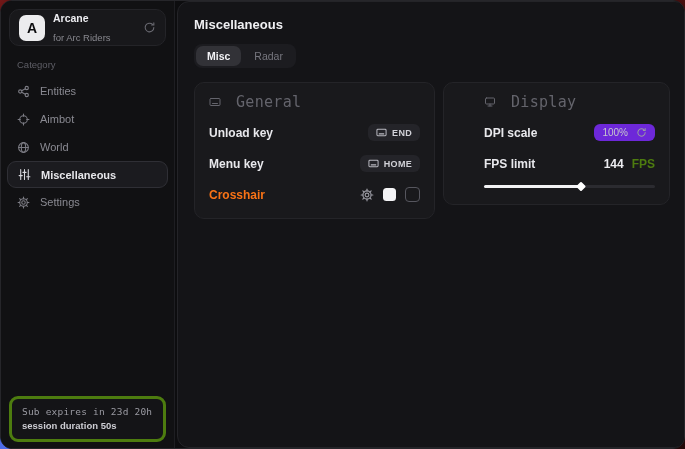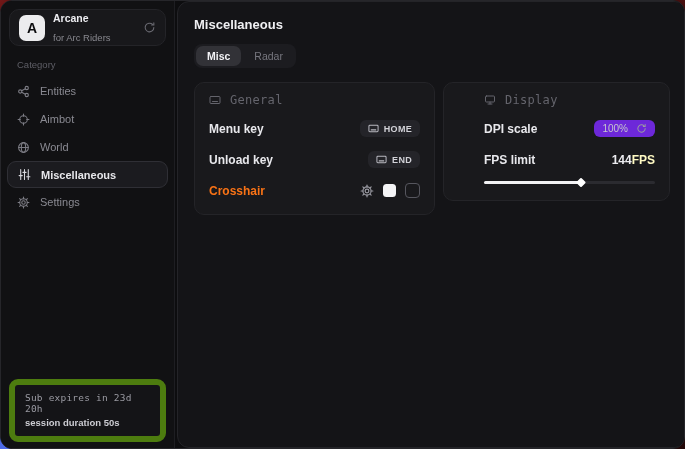--- a/index.html
+++ b/index.html
@@ -56,21 +56,21 @@
   .nav-item .nv-icon { display: flex; color: #7c7c84; }
   .nav-item.active {
     margin: 0 6px; padding: 0 10px; height: 27px;
     background: #1b1b1f; border: 1px solid #2f2f35; border-radius: 9px;
     color: #e6e6ea; font-weight: 600;
   }
   .nav-item.active .nv-icon { color: #d8d8de; }
 
   .sub-card {
     position: absolute; left: 8px; right: 8px; bottom: 6px;
-    background: #141417; border: 6px solid #4d7c0f; border-radius: 9px;
+    background: #141417; border: 3px solid #4d7c0f; border-radius: 9px;
     padding: 7px 10px 8px;
     margin-top: 8px;
   }
   .sub-line1 {
     font-family: "DejaVu Sans Mono", monospace;
     font-size: 9.5px; color: #9a9aa2; letter-spacing: 0.2px;
   }
   .sub-line2 { font-size: 9.5px; font-weight: 700; color: #cdcdd3; margin-top: 3px; }
 
   
@@ -91,23 +91,23 @@
   .tab.active { background: #323237; color: #f2f2f5; font-weight: 600; }
 
   .cards { margin-top: 14px; display: flex; gap: 8px; align-items: flex-start; }
   .card {
     background: #19191c; border: 1px solid #242428; border-radius: 10px;
     padding: 10px 14px 14px;
   }
   .card.general { width: 241px; }
   .card.display { width: 227px; padding-left: 40px; }
   .card-header {
-    display: flex; align-items: center; gap: 9px;
+    display: flex; align-items: center; gap: 15px;
     font-family: "DejaVu Sans Mono", monospace;
-    font-size: 12px; color: #64646c; letter-spacing: 0.3px;
+    font-size: 15px; color: #64646c; letter-spacing: 0.3px;
   }
   .card-header .hd-icon { display: flex; color: #64646c; }
   .row {
     margin-top: 12px; height: 19px;
     display: flex; align-items: center; justify-content: space-between;
   }
   .row-label { font-size: 12px; font-weight: 700; color: #e8e8ec; }
   .row-label.dim { color: #f97316; }
 
   .keybind {
@@ -127,21 +127,21 @@
   .mini-gear { display: flex; color: #9a9aa2; cursor: pointer; }
 
   .dpi-pill {
     display: inline-flex; align-items: center; gap: 8px;
     background: #6d28d9; border-radius: 6px; padding: 3px 8px;
     font-size: 10px; color: #c6c6cc; cursor: pointer;
   }
   .dpi-pill .dp-icon { display: flex; color: #9a9aa2; }
 
   .fps-value { font-size: 12px; font-weight: 700; color: #ececf0; }
-  .fps-value .unit { color: #fef9c3; margin-left: 0; }
+  .fps-value .unit { color: #4d7c0f; margin-left: 8px; }
 
   .slider { margin-top: 10px; position: relative; height: 7px; cursor: pointer; }
   .slider-track {
     position: absolute; top: 2px; left: 0; right: 0; height: 3px;
     background: #2b2b30; border-radius: 2px;
   }
   .slider-fill {
     position: absolute; top: 2px; left: 0; height: 3px;
     background: #f2f2f4; border-radius: 2px;
   }
@@ -273,42 +273,42 @@
           <span class="hd-icon">
             <svg width="12" height="12" viewBox="0 0 24 24" fill="none" stroke="currentColor" stroke-width="2" stroke-linecap="round">
               <rect x="2" y="5" width="20" height="14" rx="2"></rect>
                 <line x1="7" y1="15" x2="17" y2="15"></line>
             </svg>
           </span>
           <span>General</span>
         </div>
 
         <div class="row">
+          <span class="row-label">Unload key</span>
+          <span class="keybind">
+            <span class="kb-icon">
+              <svg width="11" height="11" viewBox="0 0 24 24" fill="none" stroke="currentColor" stroke-width="2.2" stroke-linecap="round">
+                <rect x="2" y="5" width="20" height="14" rx="2"></rect>
+                  <line x1="7" y1="15" x2="17" y2="15"></line>
+              </svg>
+            </span>
+            <span>END</span>
+          </span>
+        </div>
+
+        <div class="row">
           <span class="row-label">Menu key</span>
           <span class="keybind">
             <span class="kb-icon">
               <svg width="11" height="11" viewBox="0 0 24 24" fill="none" stroke="currentColor" stroke-width="2.2" stroke-linecap="round">
                 <rect x="2" y="5" width="20" height="14" rx="2"></rect>
                   <line x1="7" y1="15" x2="17" y2="15"></line>
               </svg>
             </span>
             <span>HOME</span>
-          </span>
-        </div>
-
-        <div class="row">
-          <span class="row-label">Unload key</span>
-          <span class="keybind">
-            <span class="kb-icon">
-              <svg width="11" height="11" viewBox="0 0 24 24" fill="none" stroke="currentColor" stroke-width="2.2" stroke-linecap="round">
-                <rect x="2" y="5" width="20" height="14" rx="2"></rect>
-                  <line x1="7" y1="15" x2="17" y2="15"></line>
-              </svg>
-            </span>
-            <span>END</span>
           </span>
         </div>
 
         <div class="row">
           <span class="row-label dim">Crosshair</span>
           <span class="crosshair-controls">
             <span class="mini-gear">
               <svg width="14" height="14" viewBox="0 0 24 24" fill="none" stroke="currentColor" stroke-width="2" stroke-linecap="round">
                 <circle cx="12" cy="12" r="3.2"></circle>
                   <circle cx="12" cy="12" r="7"></circle>

